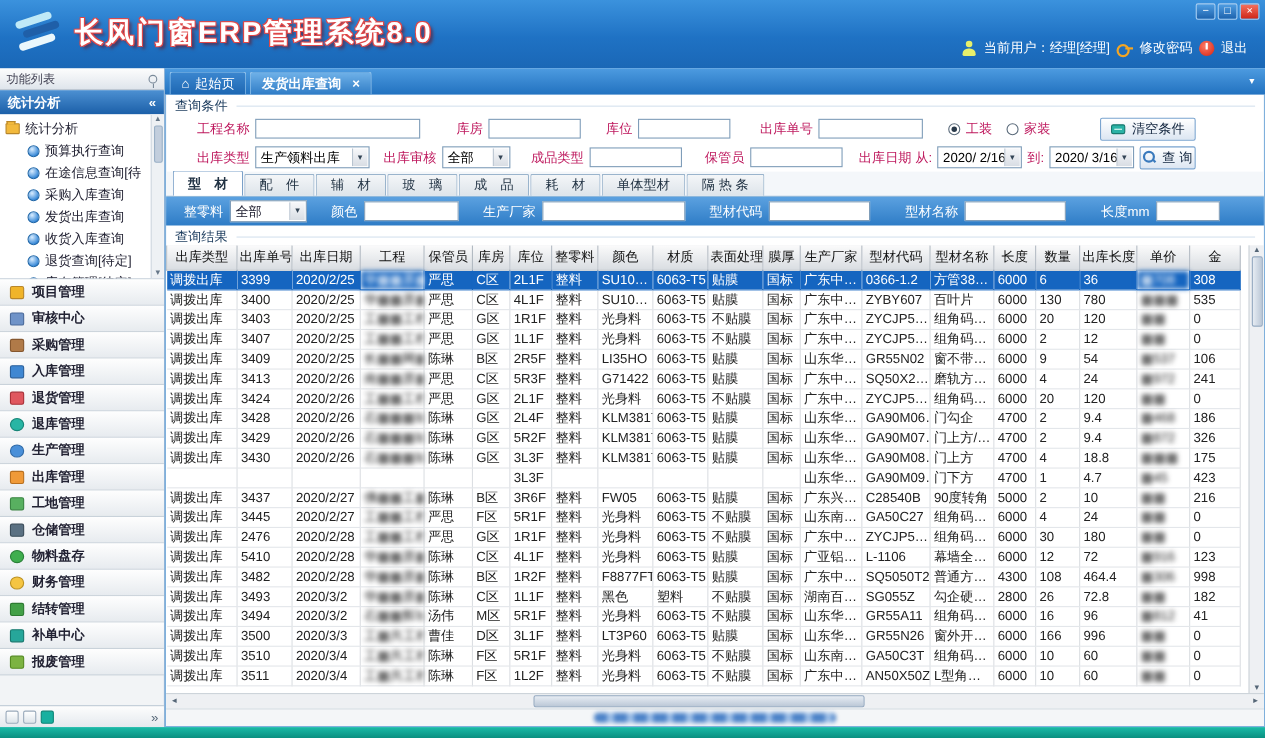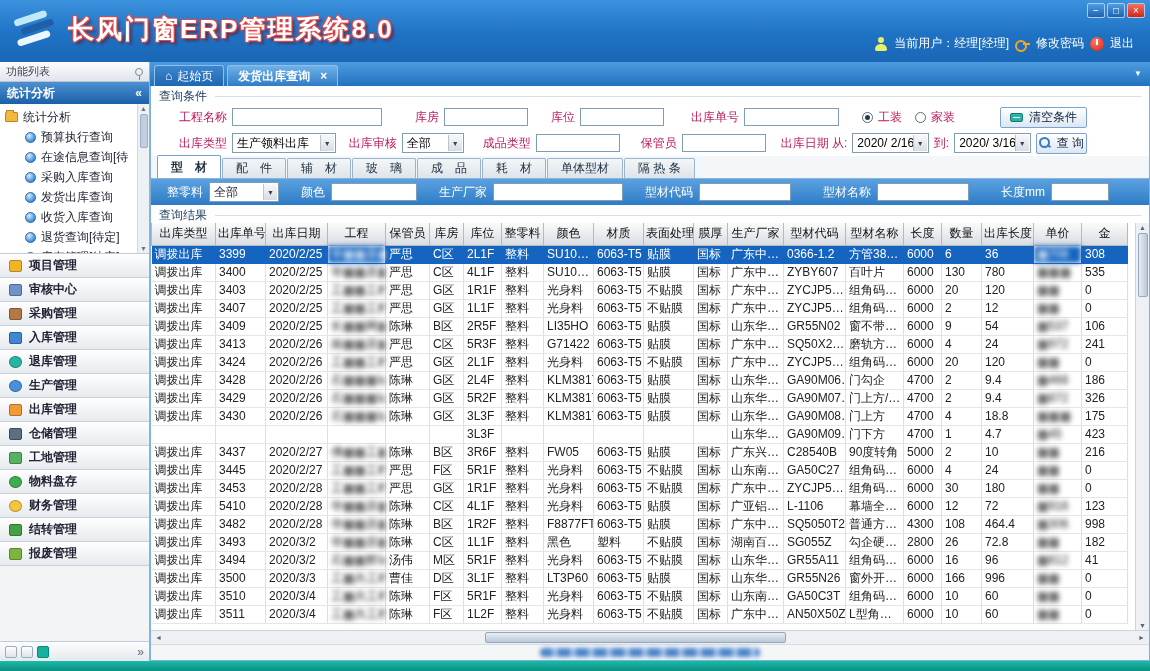--- a/index.html
+++ b/index.html
@@ -241,50 +241,58 @@
           </div>
           <div class="menu-item">
             <span class="mi-ico" data-icon="purchase"></span>
             <span>采购管理</span>
           </div>
           <div class="menu-item">
             <span class="mi-ico" data-icon="inbound"></span>
             <span>入库管理</span>
           </div>
           <div class="menu-item">
+            <span class="mi-ico" data-icon="return-goods"></span>
+            <span>退货管理</span>
+          </div>
+          <div class="menu-item">
             <span class="mi-ico" data-icon="return-store"></span>
             <span>退库管理</span>
           </div>
           <div class="menu-item">
             <span class="mi-ico" data-icon="production"></span>
             <span>生产管理</span>
           </div>
           <div class="menu-item">
             <span class="mi-ico" data-icon="outbound"></span>
             <span>出库管理</span>
           </div>
           <div class="menu-item">
+            <span class="mi-ico" data-icon="site"></span>
+            <span>工地管理</span>
+          </div>
+          <div class="menu-item">
             <span class="mi-ico" data-icon="warehouse"></span>
             <span>仓储管理</span>
           </div>
           <div class="menu-item">
-            <span class="mi-ico" data-icon="site"></span>
-            <span>工地管理</span>
-          </div>
-          <div class="menu-item">
             <span class="mi-ico" data-icon="inventory"></span>
             <span>物料盘存</span>
           </div>
           <div class="menu-item">
             <span class="mi-ico" data-icon="finance"></span>
             <span>财务管理</span>
           </div>
           <div class="menu-item">
             <span class="mi-ico" data-icon="carryover"></span>
             <span>结转管理</span>
+          </div>
+          <div class="menu-item">
+            <span class="mi-ico" data-icon="supplement"></span>
+            <span>补单中心</span>
           </div>
           <div class="menu-item">
             <span class="mi-ico" data-icon="scrap"></span>
             <span>报废管理</span>
           </div>
         </div>
       <div class="side-foot">
         <span class="sf-ico"></span>
         <span class="sf-ico"></span>
         <span class="sf-ico teal"></span>
@@ -724,21 +732,21 @@
                     <td>GA50C27</td>
                     <td>组角码…</td>
                     <td>6000</td>
                     <td>4</td>
                     <td>24</td>
                     <td class="censor">▦▦</td>
                     <td>0</td>
                   </tr>
                   <tr>
                     <td>调拨出库</td>
-                    <td>3453</td>
+                    <td>2476</td>
                     <td>2020/2/28</td>
                     <td class="censor">工▦▦工程</td>
                     <td>严思</td>
                     <td>G区</td>
                     <td>1R1F</td>
                     <td>整料</td>
                     <td>光身料</td>
                     <td>6063-T5</td>
                     <td>不贴膜</td>
                     <td>国标</td>

